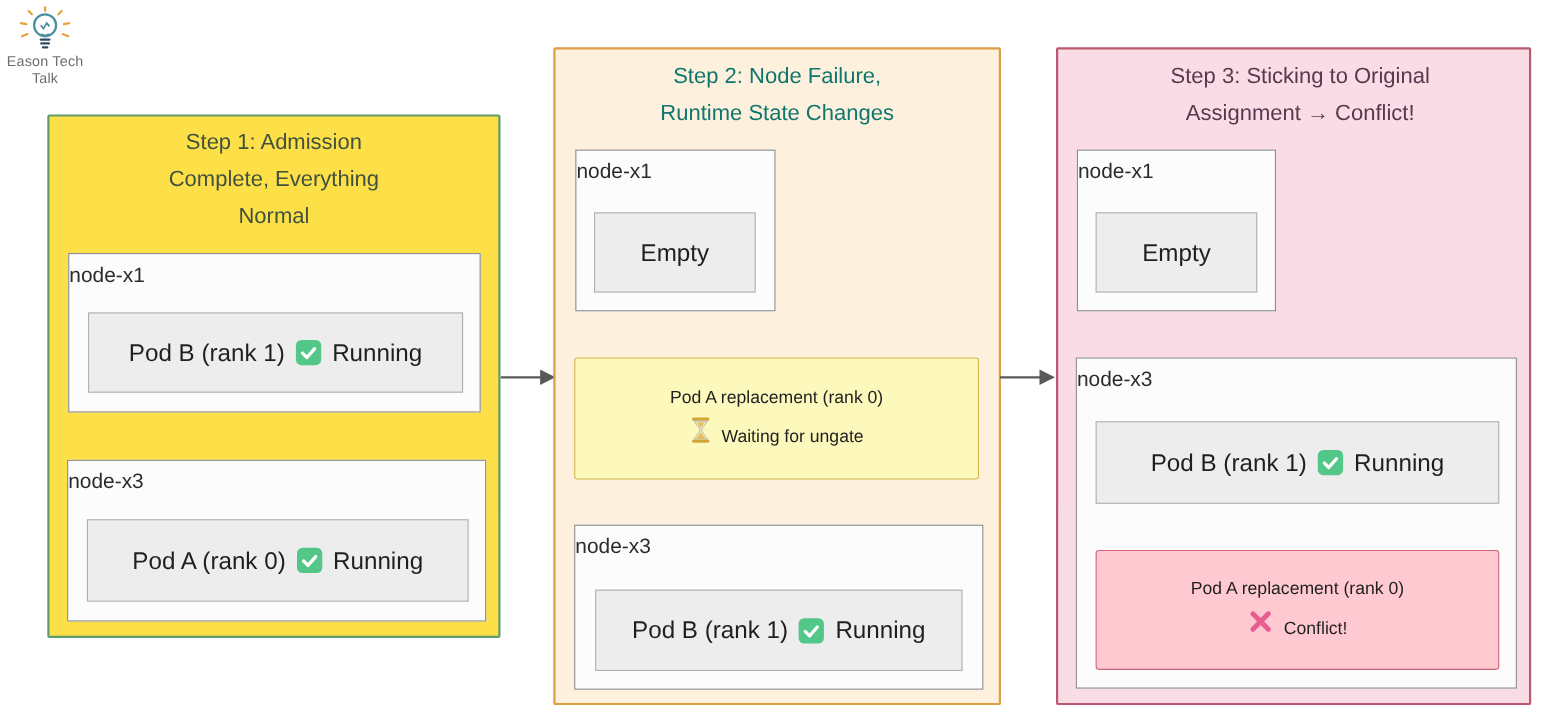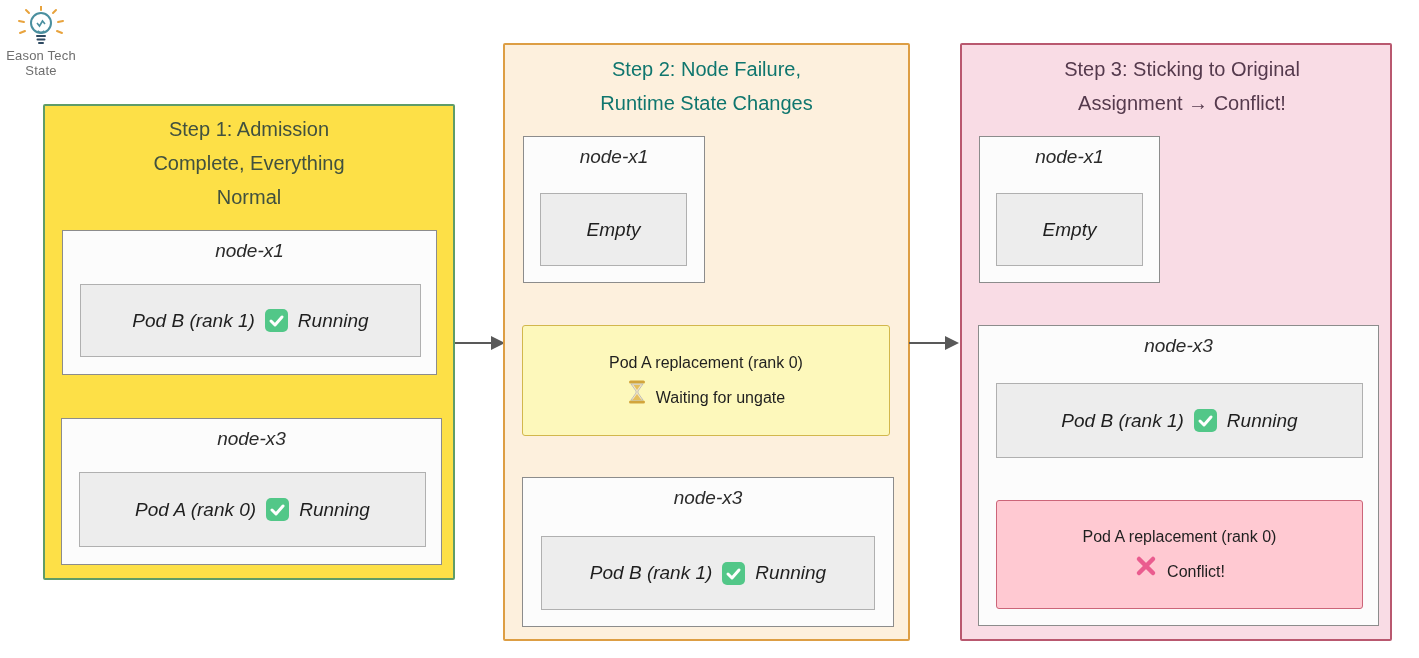--- a/index.html
+++ b/index.html
@@ -55,36 +55,33 @@
   .panel-3 .panel-title { top: 7px;  color: #553a4d; padding-left: 12px; }
 
   
   .node {
     position: absolute;
     background: #fcfcfc;
     border: 1.5px solid #8c8c8c;
   }
   .node-header {
     padding-top: 9px;
-    text-align: center;
     font-size: 19px;
     color: #2b2b2b;
-    font-style: italic;
   }
   .pod {
     position: absolute;
     background: #ededed;
     border: 1px solid #b0b0b0;
     display: flex;
     align-items: center;
     justify-content: center;
     gap: 9px;
-    font-size: 19px;
+    font-size: 22px;
     color: #1f1f1f;
-    font-style: italic;
   }
   .pod .icon { display: inline-flex; }
 
   
   .p1-node1 { left: 17px; top: 124px; width: 375px; height: 145px; }
   .p1-node1 .pod { left: 17px; top: 53px;  width: 341px; height: 73px; }
   .p1-node2 { left: 16px; top: 312px; width: 381px; height: 147px; }
   .p1-node2 .pod { left: 17px; top: 53px;  width: 347px; height: 75px; }
 
   
@@ -150,21 +147,21 @@
       <path d="M26 17 l2.5 3 l3 -5 l2.5 3" fill="none" stroke="#4a8f9f" stroke-width="1.6"></path>
       <path d="M26.5 25 q3.5 3 7 0" fill="none" stroke="#4a8f9f" stroke-width="2"></path>
 
       <g stroke="#2e4a62" stroke-width="2" stroke-linecap="round">
         <line x1="26" y1="30" x2="34" y2="30"></line>
         <line x1="26.5" y1="33.5" x2="33.5" y2="33.5"></line>
         <line x1="28" y1="37" x2="32" y2="37"></line>
       </g>
     </svg>
     <div class="logo-text">Eason Tech</div>
-    <div class="logo-text">State</div>
+    <div class="logo-text">Talk</div>
   </div>
 
   <div class="panel panel-1">
     <div class="panel-title">Step 1: Admission
 Complete, Everything
 Normal</div>
 
     <div class="node p1-node1">
       <div class="node-header">node-x1</div>
       <div class="pod">

